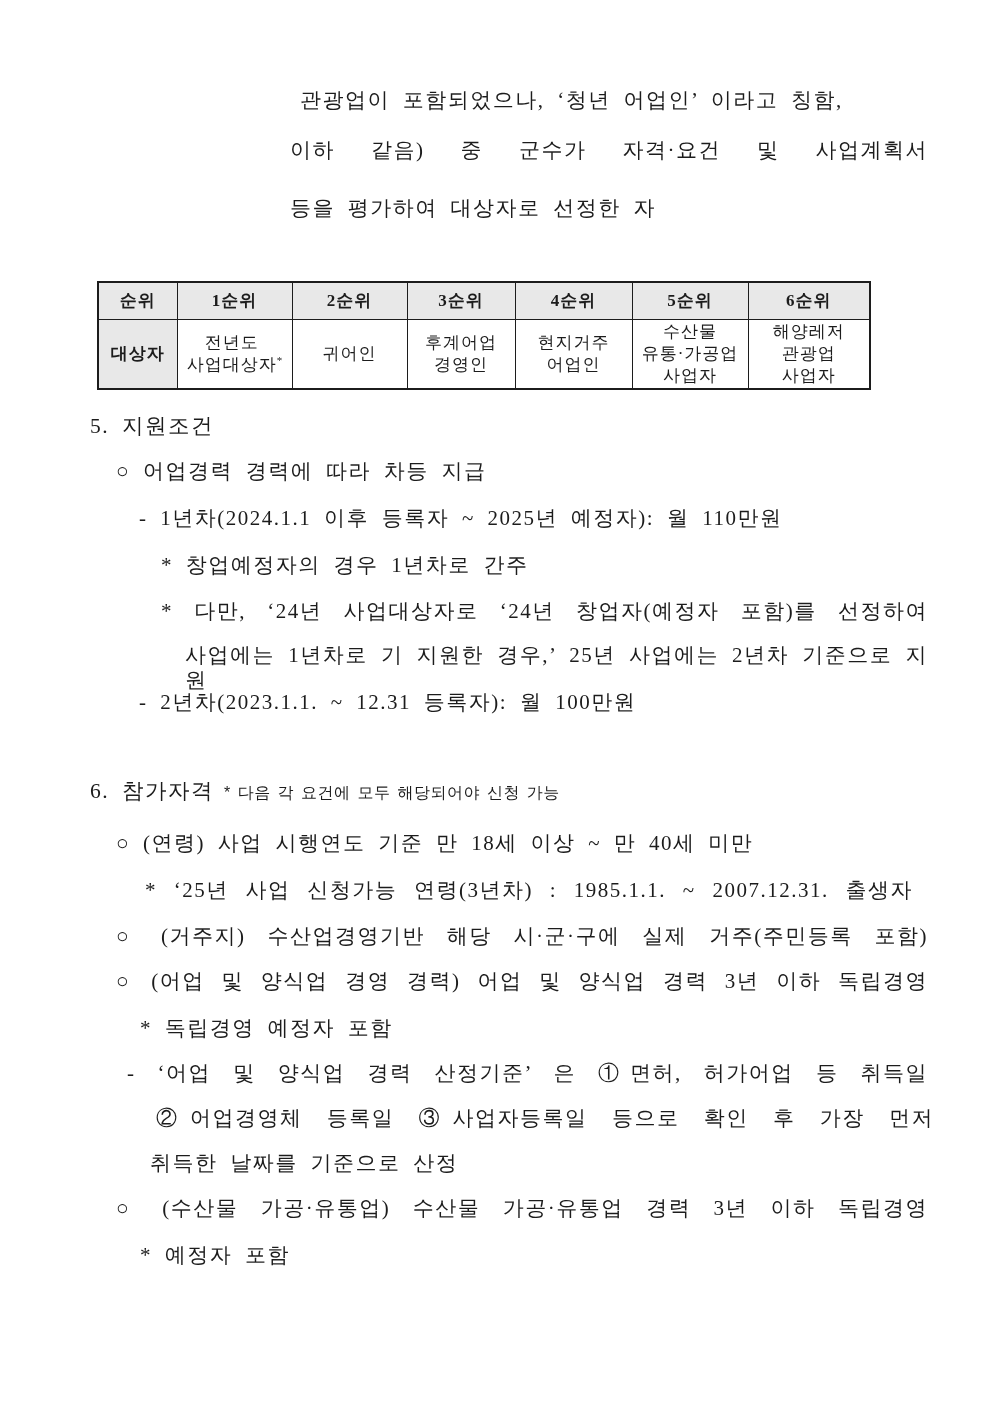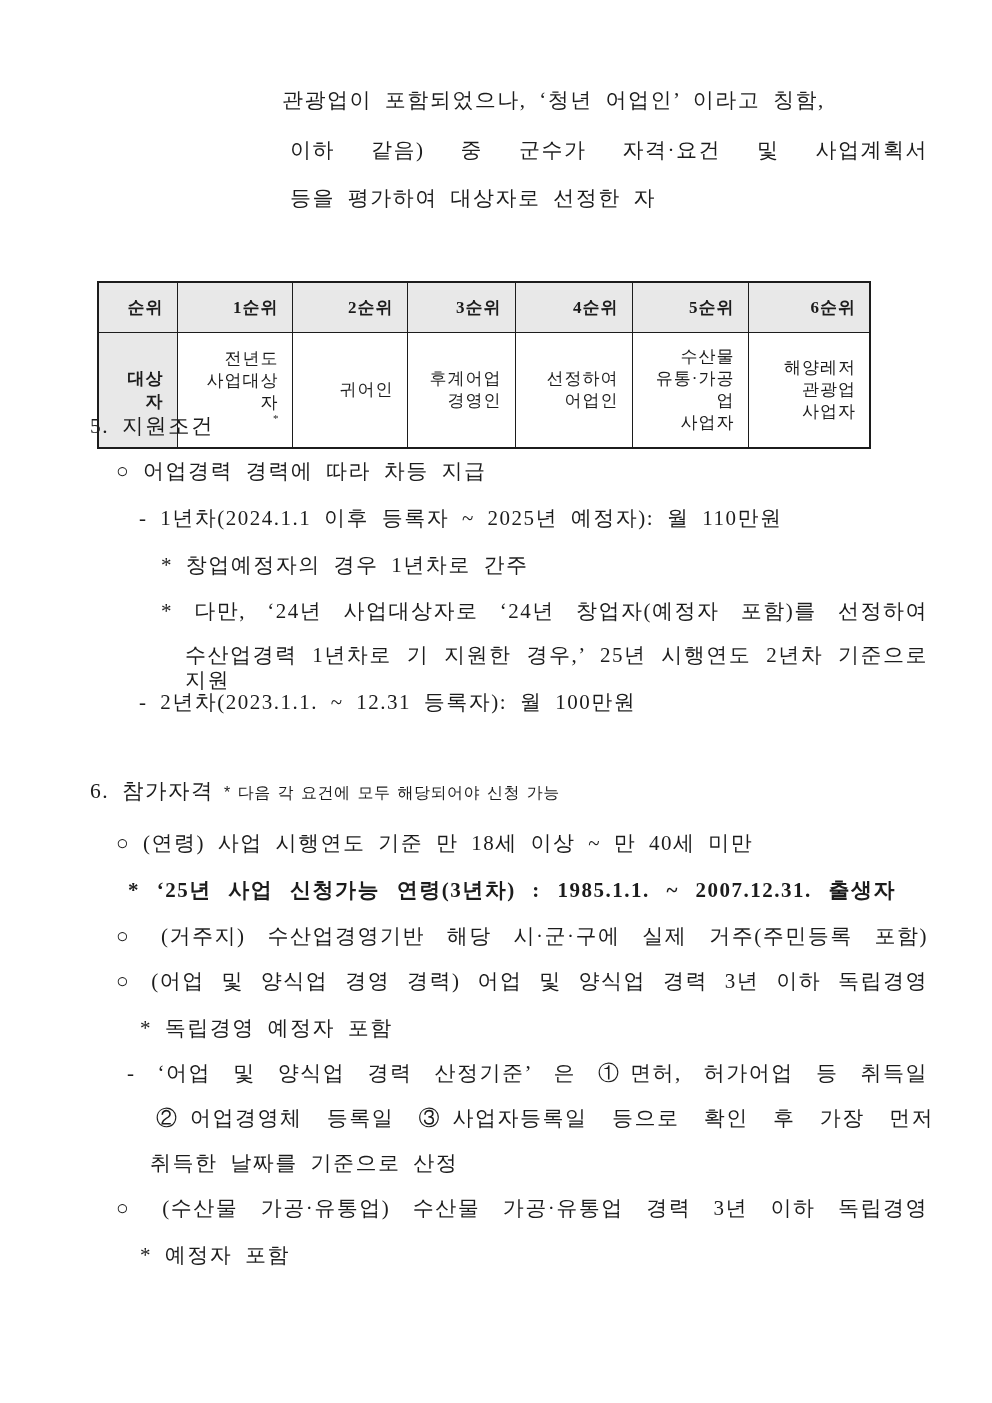--- a/index.html
+++ b/index.html
@@ -35,23 +35,23 @@
   }
   table.priority{
     position:absolute;left:97px;top:281px;
     width:772px;
     border-collapse:collapse;
     table-layout:fixed;
     border:2px solid #1c1c1c;
   }
   table.priority th, table.priority td{
     border:1px solid #1c1c1c;
-    text-align:right;
+    text-align:center;
     vertical-align:middle;
-    padding:13px;
+    padding:0;
   }
   table.priority th{
     background:#e8e8e8;
     font-size:17px;
     font-weight:bold;
     letter-spacing:1px;
   }
   tr.hdr{height:37px;}
   tr.datarow{height:70px;}
   td .cell-text{
@@ -61,23 +61,23 @@
     line-height:22px;
     letter-spacing:1px;
   }
   td sup{font-size:11px;line-height:0;}
 </style>
 </head>
 <body>
 
 <div class="page">
 
-  <div class="ln" style="top:88px;left:282px;">관광업이 포함되었으나, ‘청년 어업인’ 이라고 칭함,</div>
+  <div class="ln" style="top:88px;left:300px;">관광업이 포함되었으나, ‘청년 어업인’ 이라고 칭함,</div>
   <div class="ln just" style="top:138px;left:290px;width:638px;">이하 같음) 중 군수가 자격·요건 및 사업계획서</div>
-  <div class="ln" style="top:186px;left:290px;">등을 평가하여 대상자로 선정한 자</div>
+  <div class="ln" style="top:196px;left:290px;">등을 평가하여 대상자로 선정한 자</div>
   <div class="ln" style="top:231px;left:124px;margin-top:47px;">- 사업대상자 선정 시 아래 순으로 함.</div>
 
   <table class="priority">
     <colgroup>
       <col style="width:79px">
         <col style="width:115px">
         <col style="width:115px">
       <col style="width:108px">
         <col style="width:117px">
         <col style="width:116px">
@@ -93,43 +93,43 @@
       <th>5순위</th>
       <th>6순위</th>
     </tr>
     <tr class="datarow">
       <th>대상자</th>
       <td><span class="cell-text">전년도
 사업대상자</span><sup>*</sup></td>
       <td><span class="cell-text">귀어인</span></td>
       <td><span class="cell-text">후계어업
 경영인</span></td>
-      <td><span class="cell-text">선정하여
+      <td><span class="cell-text">현지거주
 어업인</span></td>
       <td><span class="cell-text">수산물
 유통·가공업
 사업자</span></td>
       <td><span class="cell-text">해양레저
 관광업
 사업자</span></td>
     </tr>
   </tbody>
     </table>
 
   <div class="ln heading" style="top:414px;left:90px;">5. 지원조건</div>
   <div class="ln" style="top:459px;left:116px;">○ 어업경력 경력에 따라 차등 지급</div>
   <div class="ln" style="top:506px;left:139px;">- 1년차(2024.1.1 이후 등록자 ~ 2025년 예정자): 월 110만원</div>
   <div class="ln" style="top:553px;left:161px;">* 창업예정자의 경우 1년차로 간주</div>
   <div class="ln just" style="top:599px;left:161px;width:767px;">* 다만, ‘24년 사업대상자로 ‘24년 창업자(예정자 포함)를 선정하여</div>
-  <div class="ln just" style="top:643px;left:185px;width:743px;">수산업경력 1년차로 기 지원한 경우,’ 25년 시행연도 2년차 기준으로 지원</div>
+  <div class="ln just" style="top:643px;left:185px;width:743px;">사업에는 1년차로 기 지원한 경우,’ 25년 사업에는 2년차 기준으로 지원</div>
   <div class="ln" style="top:690px;left:139px;text-align:right;">- 2년차(2023.1.1. ~ 12.31 등록자): 월 100만원</div>
 
   <div class="ln" style="top:779px;left:90px;"><span class="heading">6. 참가자격</span><span class="h-note">* 다음 각 요건에 모두 해당되어야 신청 가능</span></div>
   <div class="ln" style="top:831px;left:116px;">○ (연령) 사업 시행연도 기준 만 18세 이상 ~ 만 40세 미만</div>
-  <div class="ln just" style="top:878px;left:128px;width:768px;font-weight:bold;">* ‘25년 사업 신청가능 연령(3년차) : 1985.1.1. ~ 2007.12.31. 출생자</div>
+  <div class="ln just" style="top:878px;left:145px;width:768px;">* ‘25년 사업 신청가능 연령(3년차) : 1985.1.1. ~ 2007.12.31. 출생자</div>
   <div class="ln just" style="top:924px;left:116px;width:812px;">○ (거주지) 수산업경영기반 해당 시·군·구에 실제 거주(주민등록 포함)</div>
   <div class="ln just" style="top:969px;left:116px;width:812px;">○ (어업 및 양식업 경영 경력) 어업 및 양식업 경력 3년 이하 독립경영</div>
   <div class="ln" style="top:1016px;left:140px;">* 독립경영 예정자 포함</div>
   <div class="ln just" style="top:1061px;left:127px;width:801px;">- ‘어업 및 양식업 경력 산정기준’ 은 ①면허, 허가어업 등 취득일</div>
   <div class="ln just" style="top:1106px;left:156px;width:778px;">②어업경영체 등록일 ③사업자등록일 등으로 확인 후 가장 먼저</div>
   <div class="ln" style="top:1151px;left:150px;">취득한 날짜를 기준으로 산정</div>
   <div class="ln just" style="top:1196px;left:116px;width:812px;">○ (수산물 가공·유통업) 수산물 가공·유통업 경력 3년 이하 독립경영</div>
   <div class="ln" style="top:1243px;left:140px;">* 예정자 포함</div>
 
 </div>

